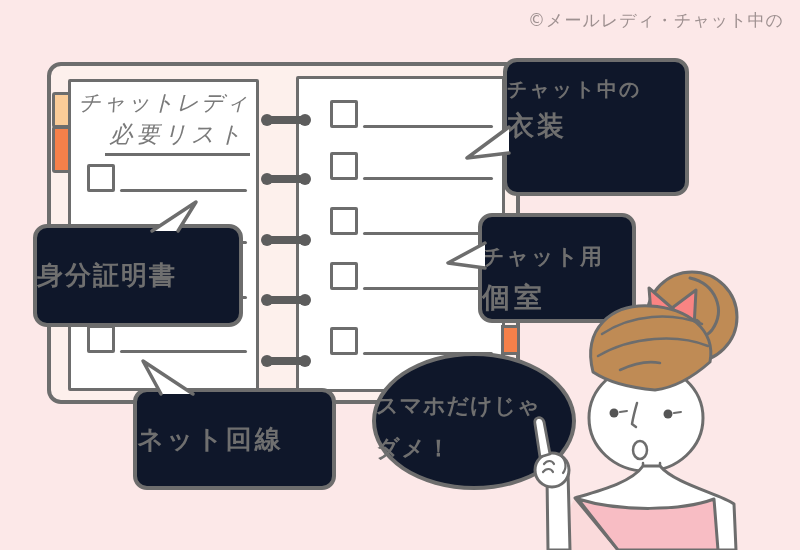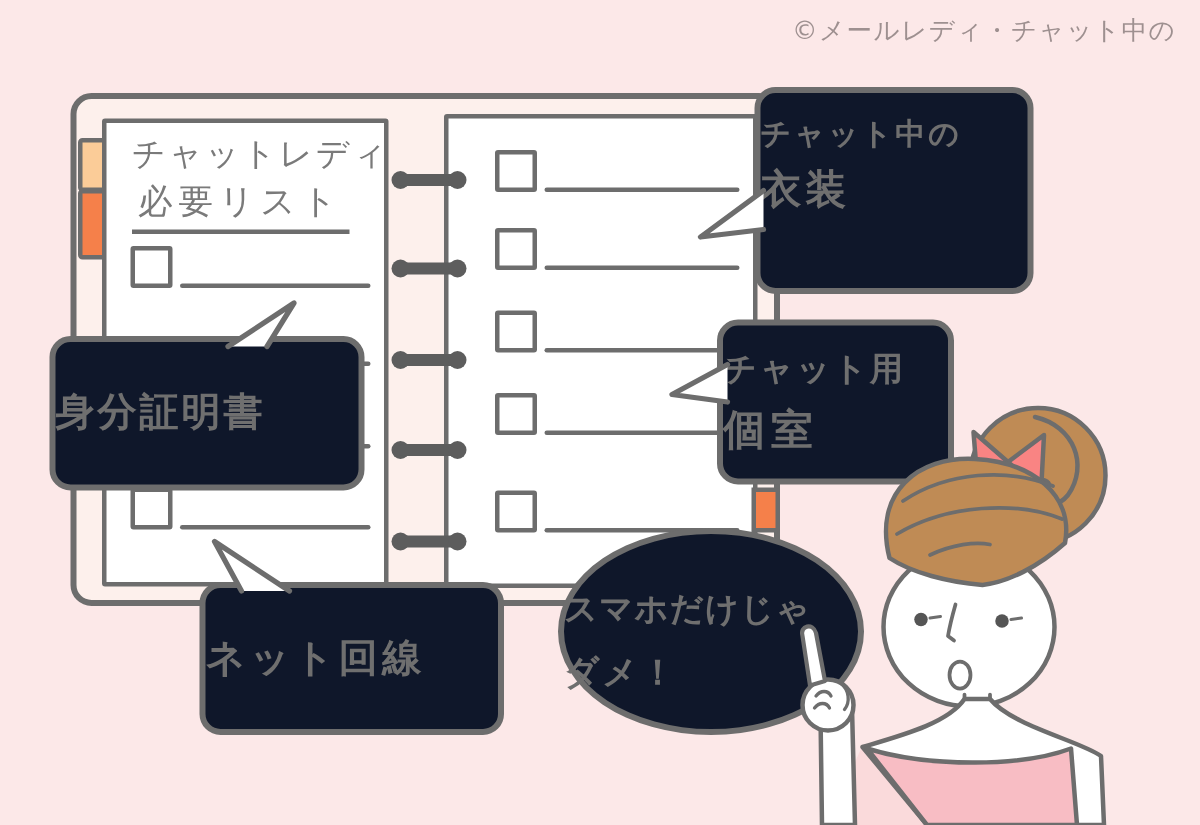--- a/index.html
+++ b/index.html
@@ -31,22 +31,23 @@
   .tab-dark{left:52px;top:126px;width:17px;height:41px;background:#f5804a;}
   .tab-right{left:501px;top:325px;width:13px;height:24px;background:#f5804a;border-radius:0 3px 3px 0;}
 
   .ring{position:absolute;left:261px;width:50px;height:12px;}
   .ring .bar{position:absolute;left:4px;right:4px;top:2px;height:8px;background:#5d5d5d;border-radius:4px;}
   .ring .dot{position:absolute;top:0;width:12px;height:12px;background:#5d5d5d;border-radius:50%;}
   .ring .dot.l{left:0;} .ring .dot.r{right:0;}
 
   
   .nb-title{
-    position:absolute;left:88px;top:88px;width:178px;text-align:left;
+    position:absolute;left:72px;top:88px;width:178px;text-align:right;
     color:#7a7a7a;
+    font-style:italic;
   }
   .nb-title .t1{font-size:22px;letter-spacing:2px;}
   .nb-title .t2{
     font-size:23px;letter-spacing:4px;display:inline-block;margin-top:1px;
     padding:0 4px 3px 4px;border-bottom:3px solid #6d6d6d;
   }
 
   
   .row{position:absolute;height:26px;}
   .row .box{
@@ -61,21 +62,21 @@
     color:#6f6f6f;text-align:left;box-sizing:border-box;font-weight:bold;
   }
   .b-id{left:33px;top:224px;width:210px;height:103px;}
   .b-id .lab{line-height:95px;font-size:26px;letter-spacing:2px;}
   .b-net{left:133px;top:388px;width:203px;height:102px;}
   .b-net .lab{line-height:94px;font-size:26px;letter-spacing:3px;}
   .b-costume{left:503px;top:58px;width:186px;height:138px;padding-top:14px;}
   .b-costume .l1{font-size:20px;letter-spacing:2px;}
   .b-costume .l2{font-size:27px;letter-spacing:3px;margin-top:5px;}
   .b-costume .l3{font-size:26px;letter-spacing:2px;margin-top:4px;}
-  .b-room{left:478px;top:213px;width:158px;height:110px;padding-top:14px;}
+  .b-room{left:478px;top:213px;width:158px;height:110px;padding-top:25px;}
   .b-room .l1{font-size:22px;letter-spacing:2px;}
   .b-room .l2{font-size:28px;letter-spacing:4px;margin-top:7px;}
   .b-oval{
     left:372px;top:352px;width:204px;height:138px;border-radius:50%;
     padding-top:35px;
   }
   .b-oval .l1{font-size:22px;letter-spacing:1px;}
   .b-oval .l2{font-size:23px;letter-spacing:2px;margin-top:12px;}
 
   .layer{position:absolute;left:0;top:0;width:800px;height:550px;pointer-events:none;}

